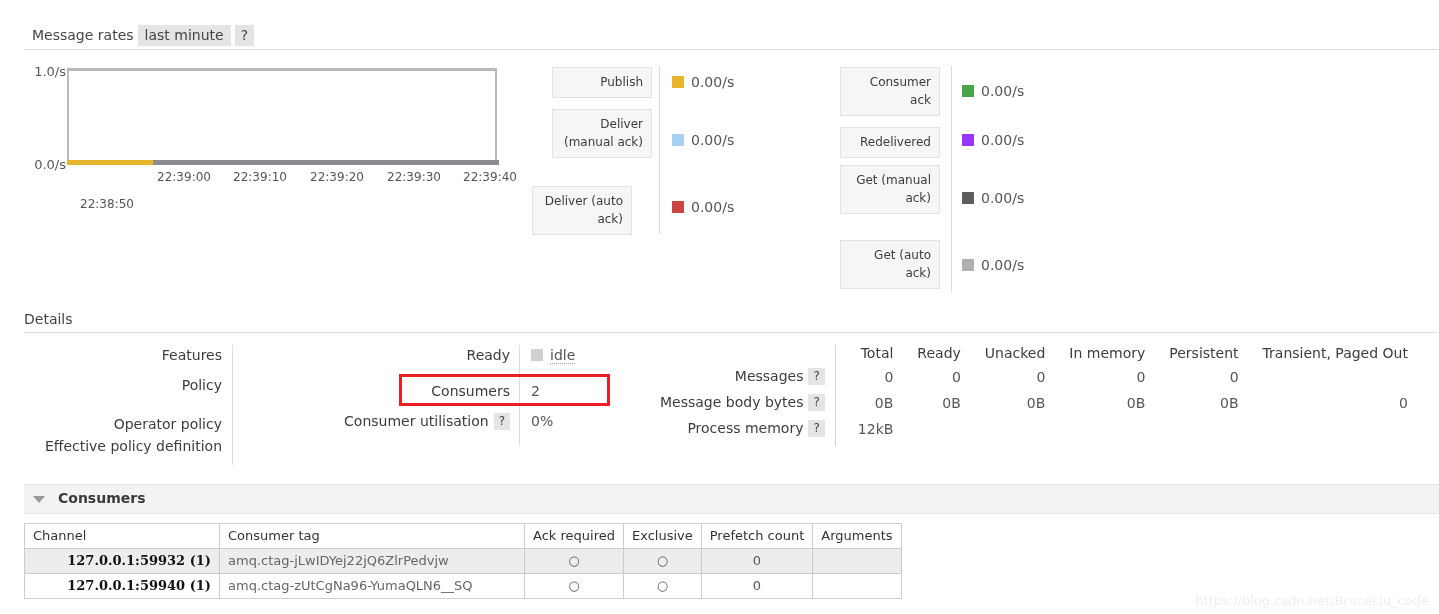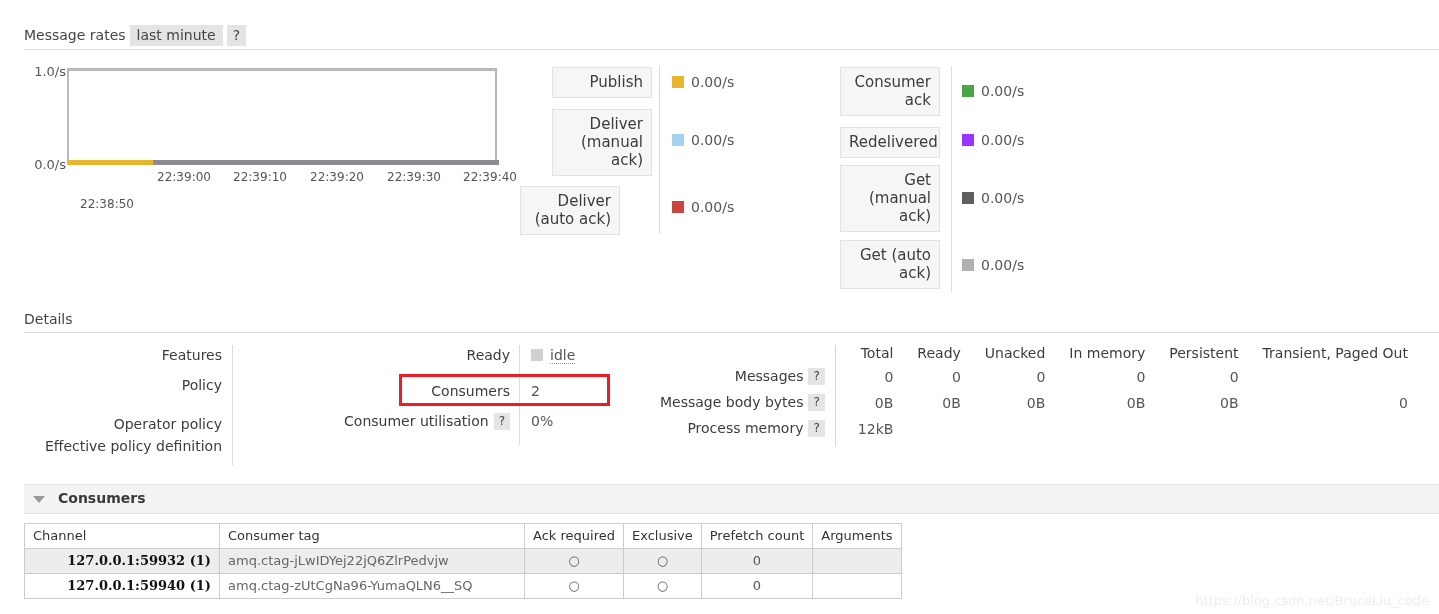--- a/index.html
+++ b/index.html
@@ -30,21 +30,21 @@
     color: #444444;
     padding: 2px 7px 3px 7px;
     margin-left: 4px;
     font-size: 14px;
   }
   .tabpill.q {
     padding: 2px 6px 3px 6px;
   }
 
   #msg-rates-head {
-    left: 24px;
+    left: 32px;
     top: 25px;
   }
   #msg-rates-rule {
     position: absolute;
     left: 24px;
     top: 49px;
     width: 1415px;
     border-bottom: 1px solid #dddddd;
   }
   #details-head {
@@ -111,21 +111,21 @@
 
   
   .rate-col {
     position: absolute;
   }
   .rate-btn {
     background: #f6f6f6;
     border: 1px solid #e2e2e2;
     border-radius: 0;
     color: #3c3c3c;
-    font-size: 15px;
+    font-size: 12px;
     text-align: right;
     padding: 5px 8px 6px 8px;
     box-sizing: border-box;
     line-height: 18px;
     width: 100px;
   }
   .rate-val {
     position: absolute;
     font-size: 14px;
     color: #555555;
@@ -321,21 +321,21 @@
   </div>
 
 <div class="vdiv" style="left:659px; top:66px; height:168px;"></div>
 <div class="vdiv" style="left:951px; top:66px; height:226px;"></div>
 
 <div class="rate-col" id="left-rates">
     <div class="rate-btn" style="position: absolute; left: 552px; top: 67px;">Publish</div>
     <div class="rate-val" style="left: 672px; top: 74px;"><span class="swatch" style="background: rgb(232, 182, 44);"></span><span>0.00/s</span></div>
     <div class="rate-btn" style="position: absolute; left: 552px; top: 109px;">Deliver (manual ack)</div>
     <div class="rate-val" style="left: 672px; top: 132px;"><span class="swatch" style="background: rgb(166, 210, 242);"></span><span>0.00/s</span></div>
-    <div class="rate-btn" style="position: absolute; left: 520px; top: 186px;">Deliver (auto ack)</div>
+    <div class="rate-btn" style="position: absolute; left: 532px; top: 186px;">Deliver (auto ack)</div>
     <div class="rate-val" style="left: 672px; top: 199px;"><span class="swatch" style="background: rgb(201, 69, 63);"></span><span>0.00/s</span></div>
   </div>
 <div class="rate-col" id="right-rates">
     <div class="rate-btn" style="position: absolute; left: 840px; top: 67px;">Consumer ack</div>
     <div class="rate-val" style="left: 962px; top: 83px;"><span class="swatch" style="background: rgb(74, 165, 70);"></span><span>0.00/s</span></div>
     <div class="rate-btn" style="position: absolute; left: 840px; top: 127px;">Redelivered</div>
     <div class="rate-val" style="left: 962px; top: 132px;"><span class="swatch" style="background: rgb(153, 51, 255);"></span><span>0.00/s</span></div>
     <div class="rate-btn" style="position: absolute; left: 840px; top: 165px;">Get (manual ack)</div>
     <div class="rate-val" style="left: 962px; top: 190px;"><span class="swatch" style="background: rgb(94, 94, 94);"></span><span>0.00/s</span></div>
     <div class="rate-btn" style="position: absolute; left: 840px; top: 240px;">Get (auto ack)</div>

